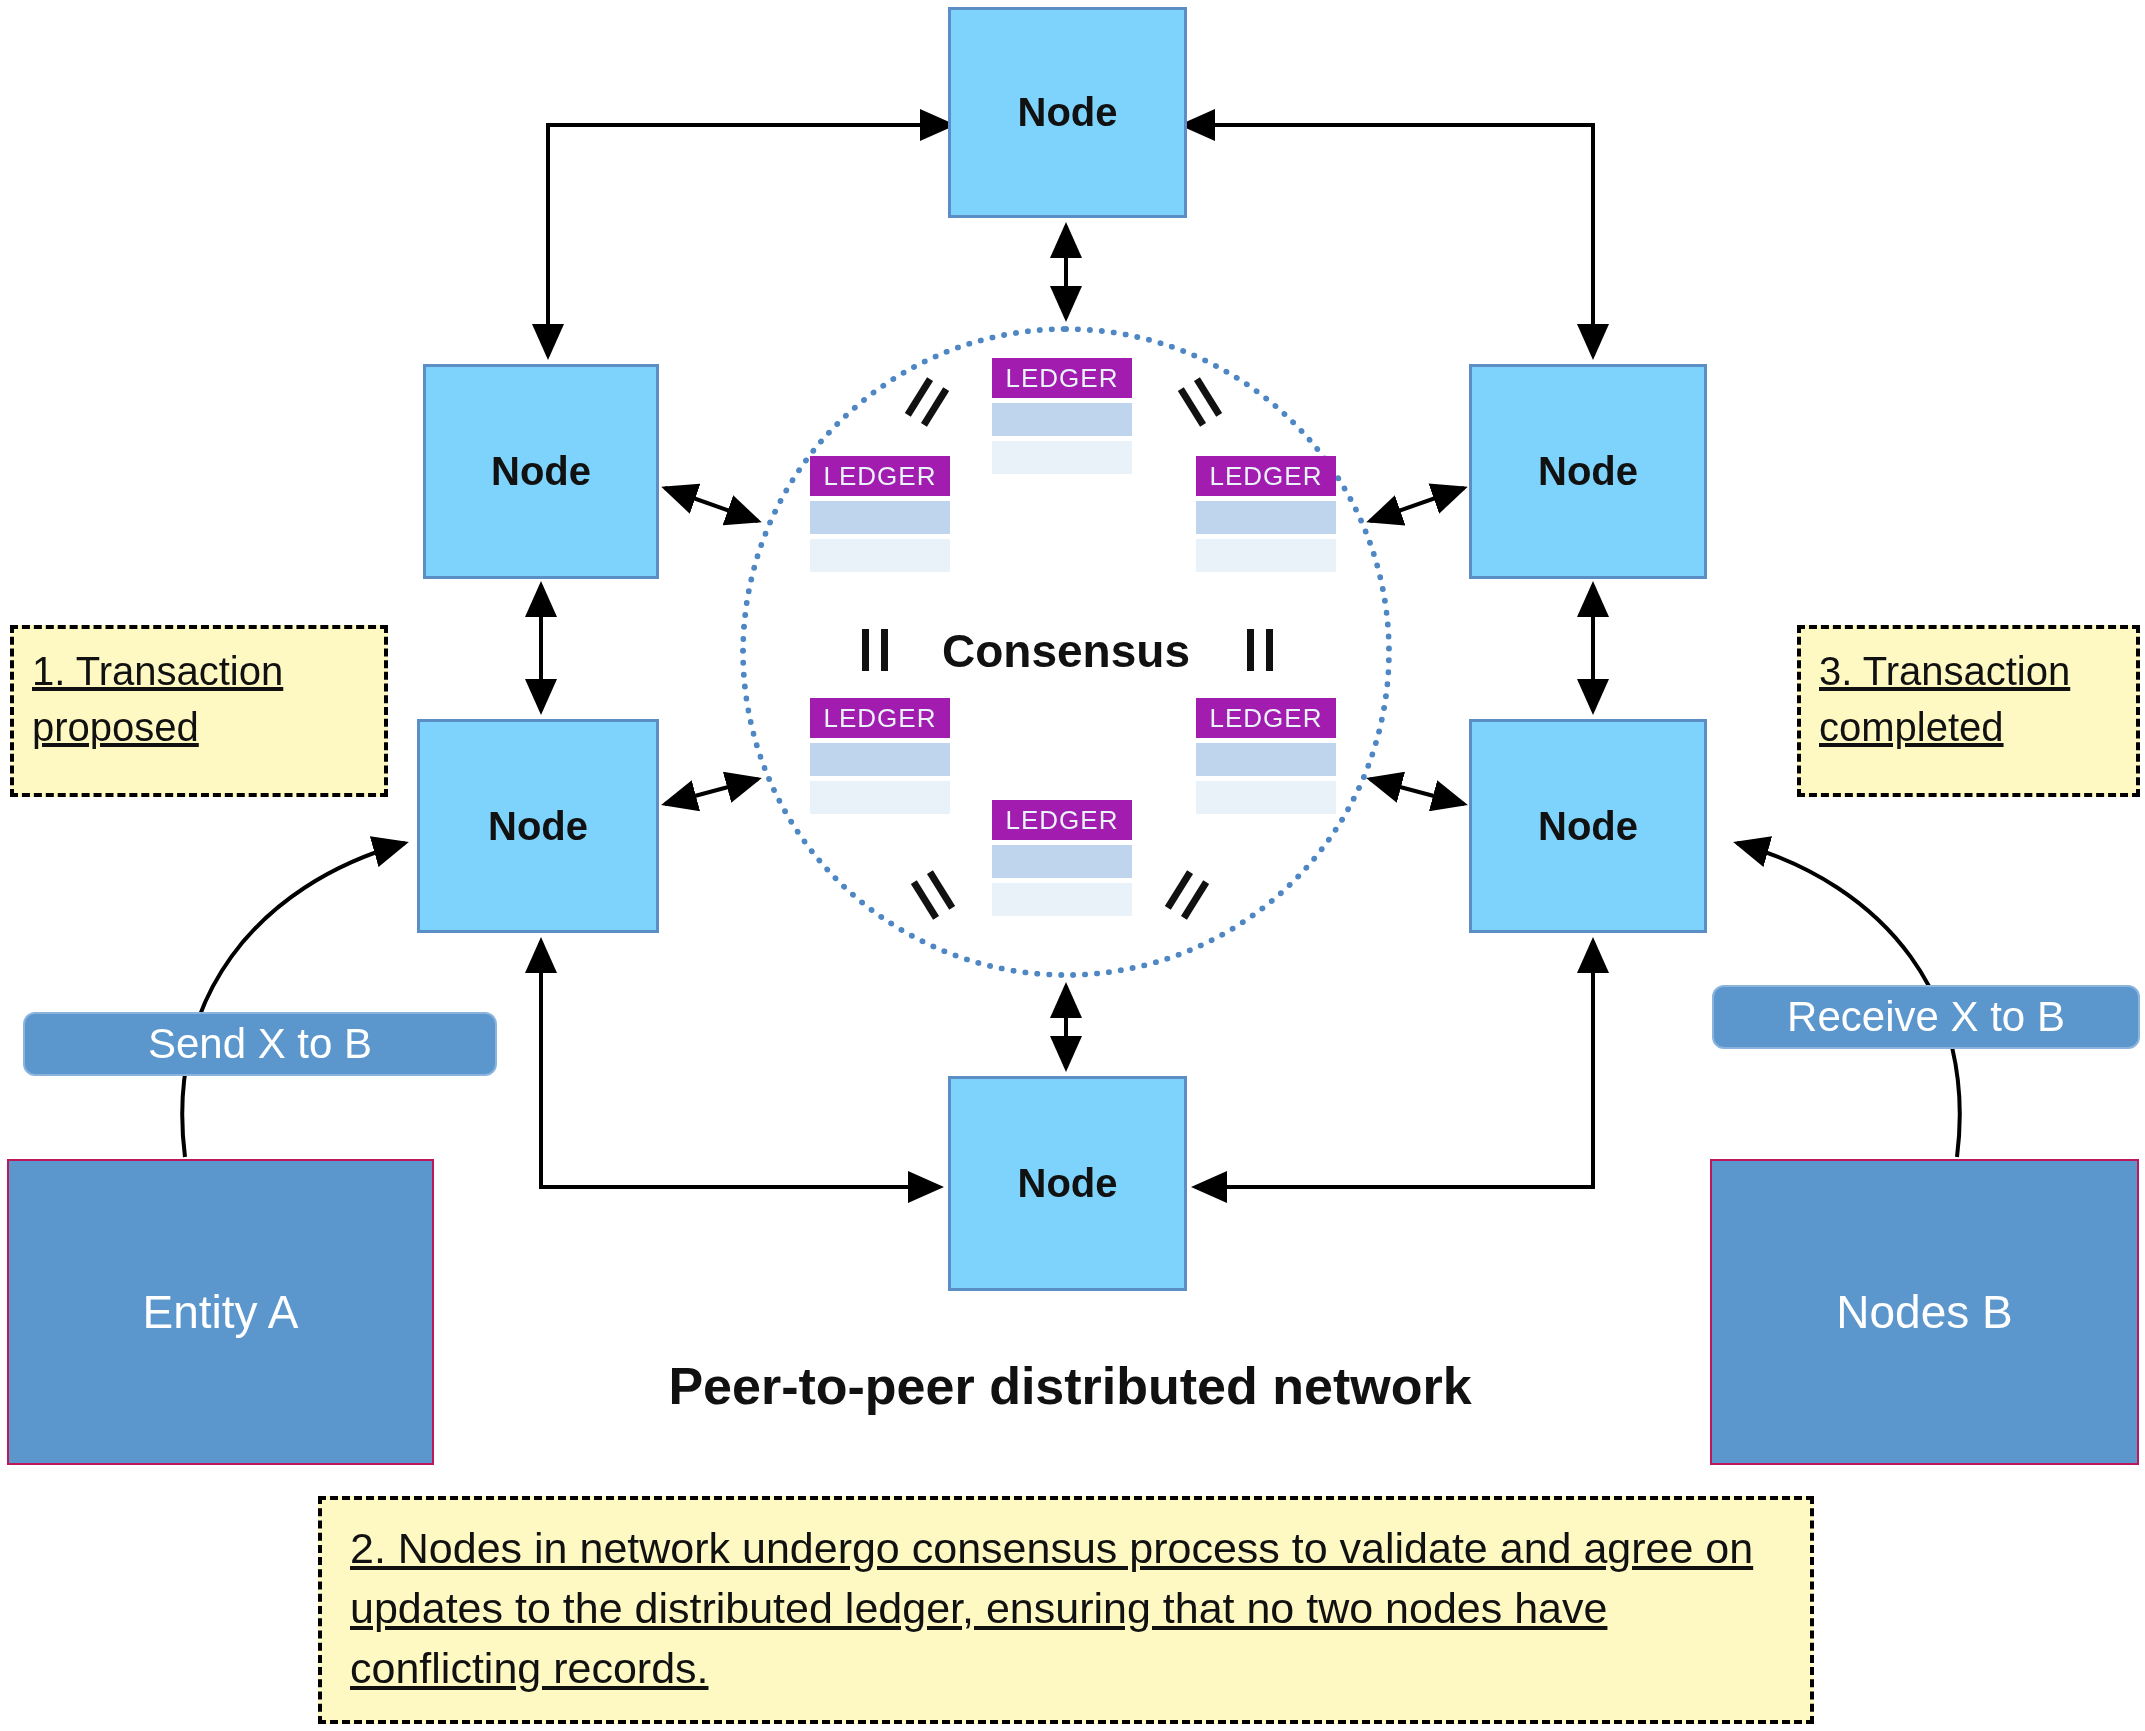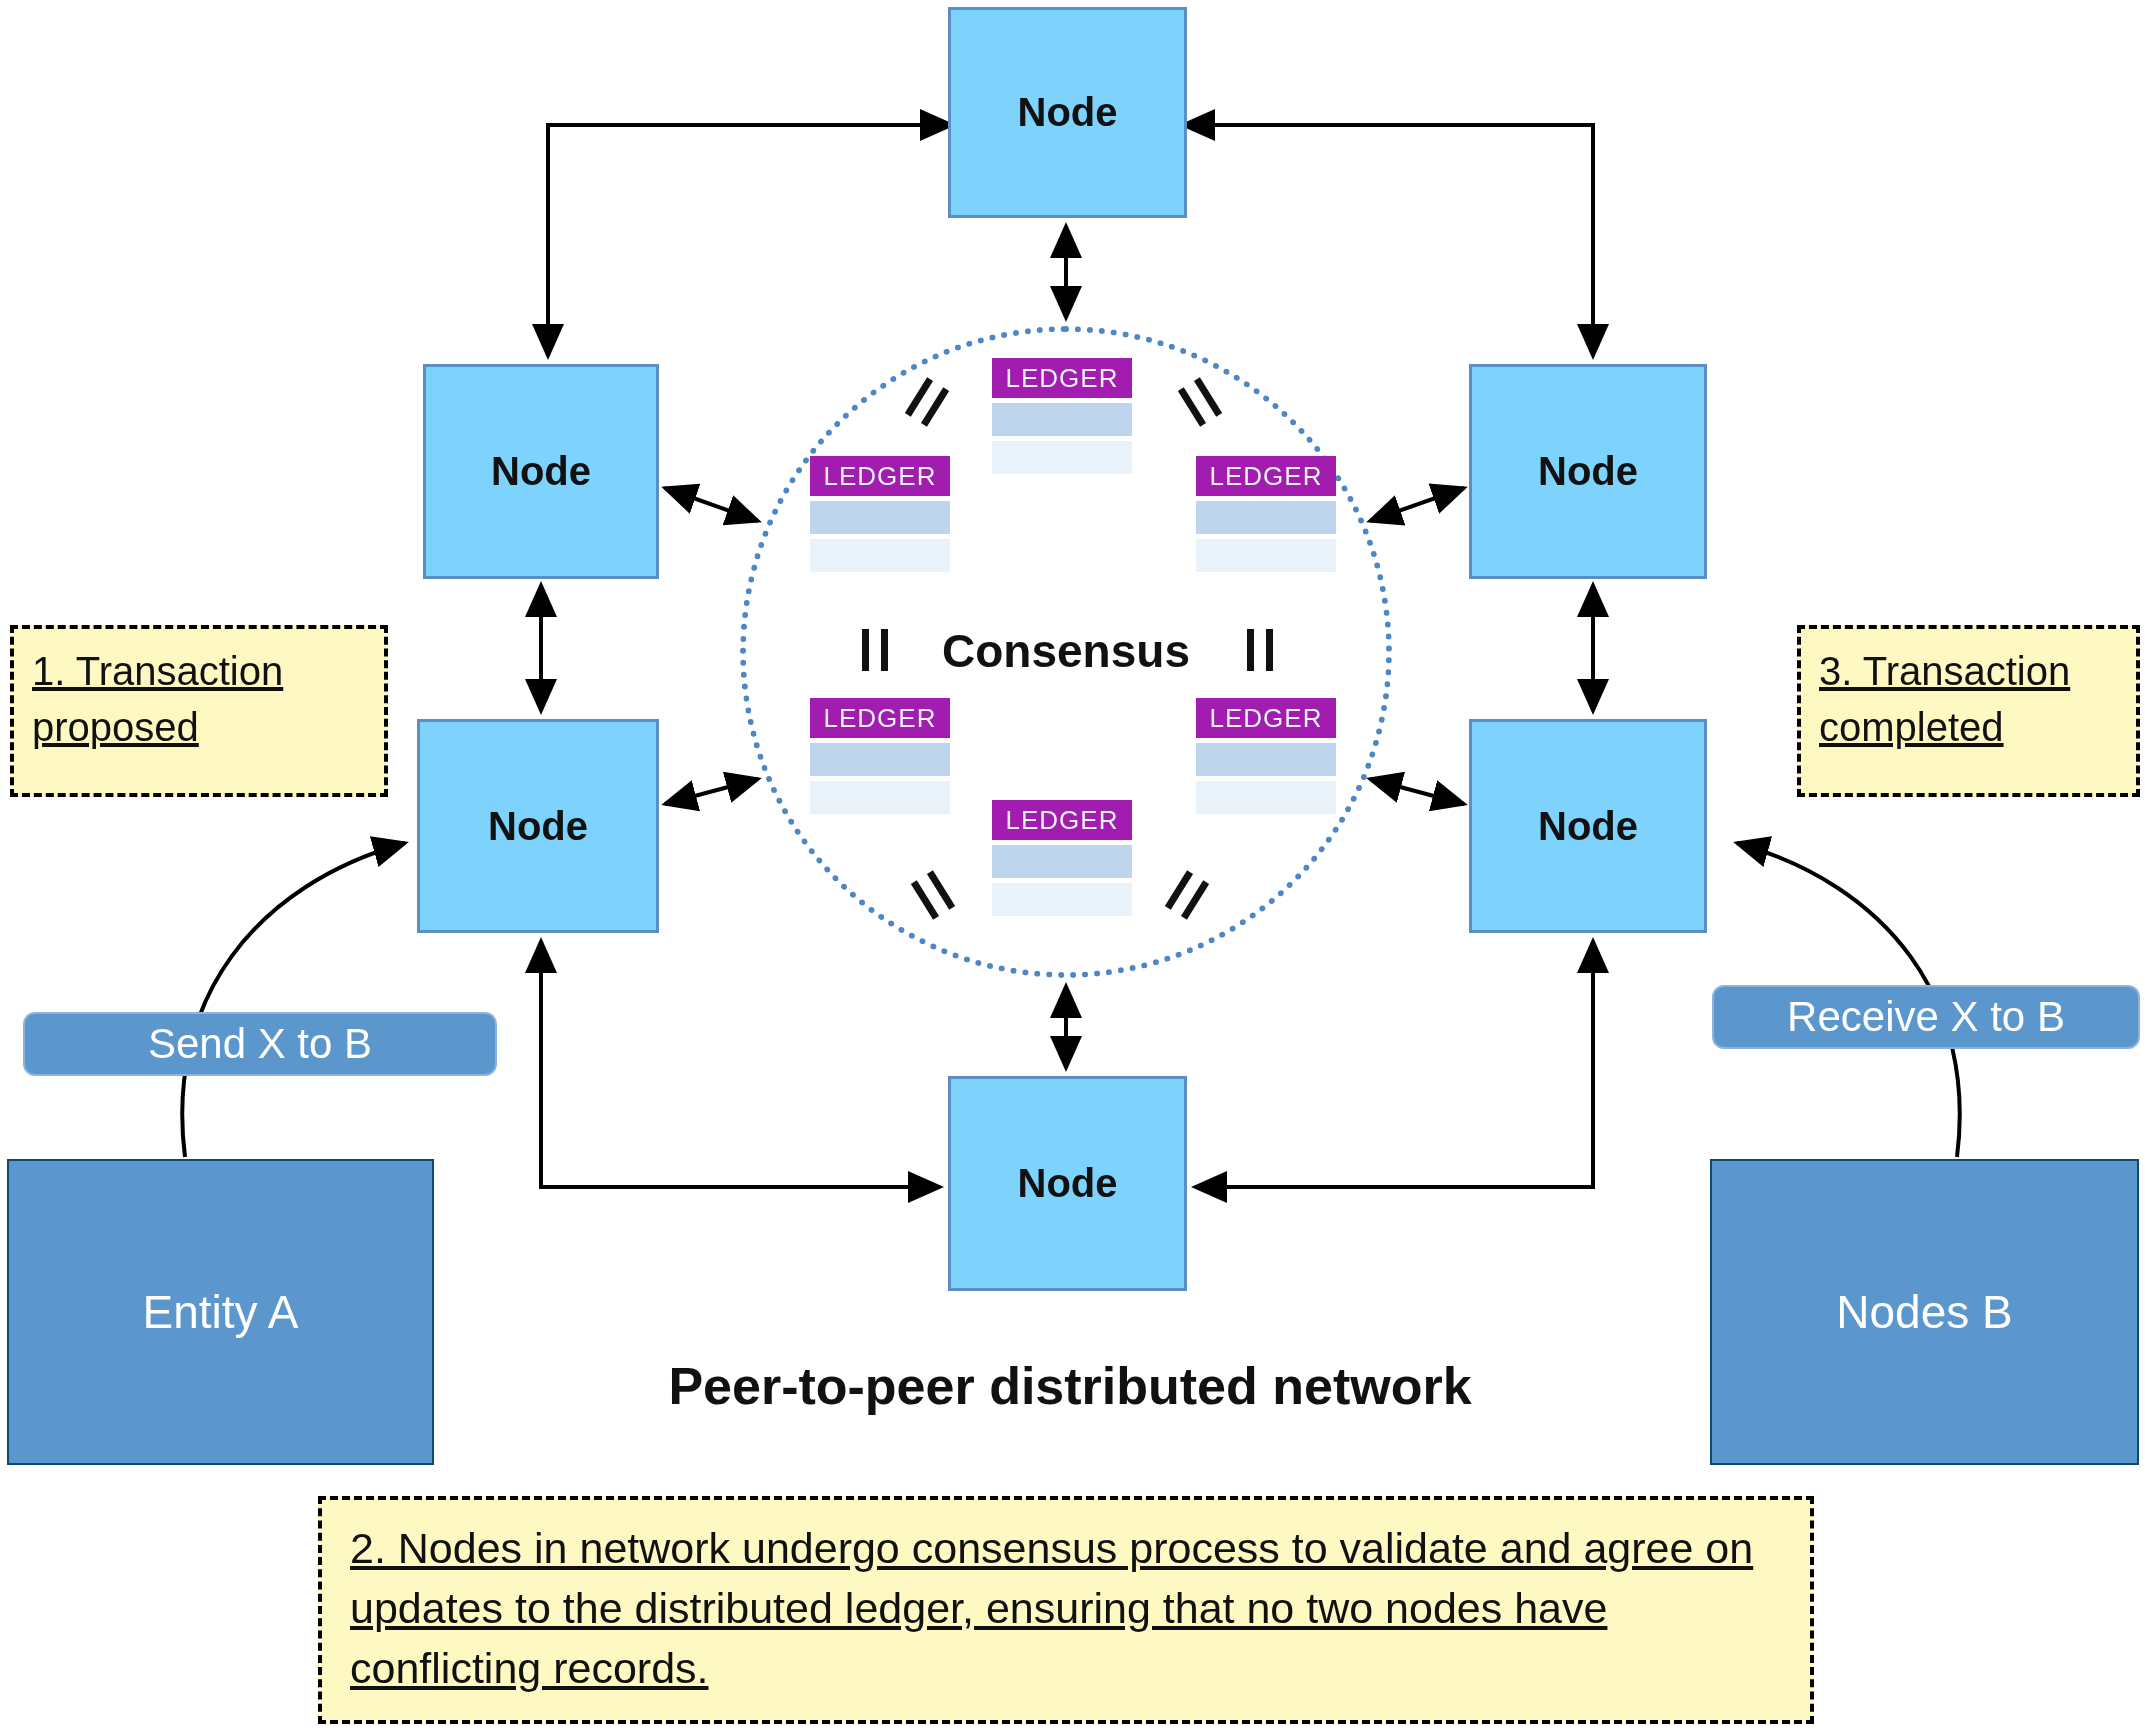--- a/index.html
+++ b/index.html
@@ -69,21 +69,21 @@
   .pill{
     background:#5b96cc;border:2px solid #8ab4dd;border-radius:12px;color:#fff;
     display:flex;align-items:center;justify-content:center;
     font-size:42px;z-index:5;box-sizing:border-box;
   }
   .pill-send{left:23px;top:985px;width:474px;height:64px;margin-top:27px;}
   .pill-receive{left:1712px;top:985px;width:428px;height:64px;}
   
   .entity{
     background:#5b96cc;color:#fff;display:flex;align-items:center;justify-content:center;
-    font-size:46px;z-index:3;border:2px solid #0c4a6e;box-sizing:border-box;
+    font-size:46px;z-index:3;border:2px solid #be185d;box-sizing:border-box;
   }
   .entity-a{left:7px;top:1159px;width:427px;height:306px;}
   .entity-b{left:1710px;top:1159px;width:429px;height:306px;}
   
   .title{
     left:480px;top:1356px;width:1180px;text-align:center;
     font-size:52px;font-weight:bold;z-index:2;
   }
 </style>
 </head>

